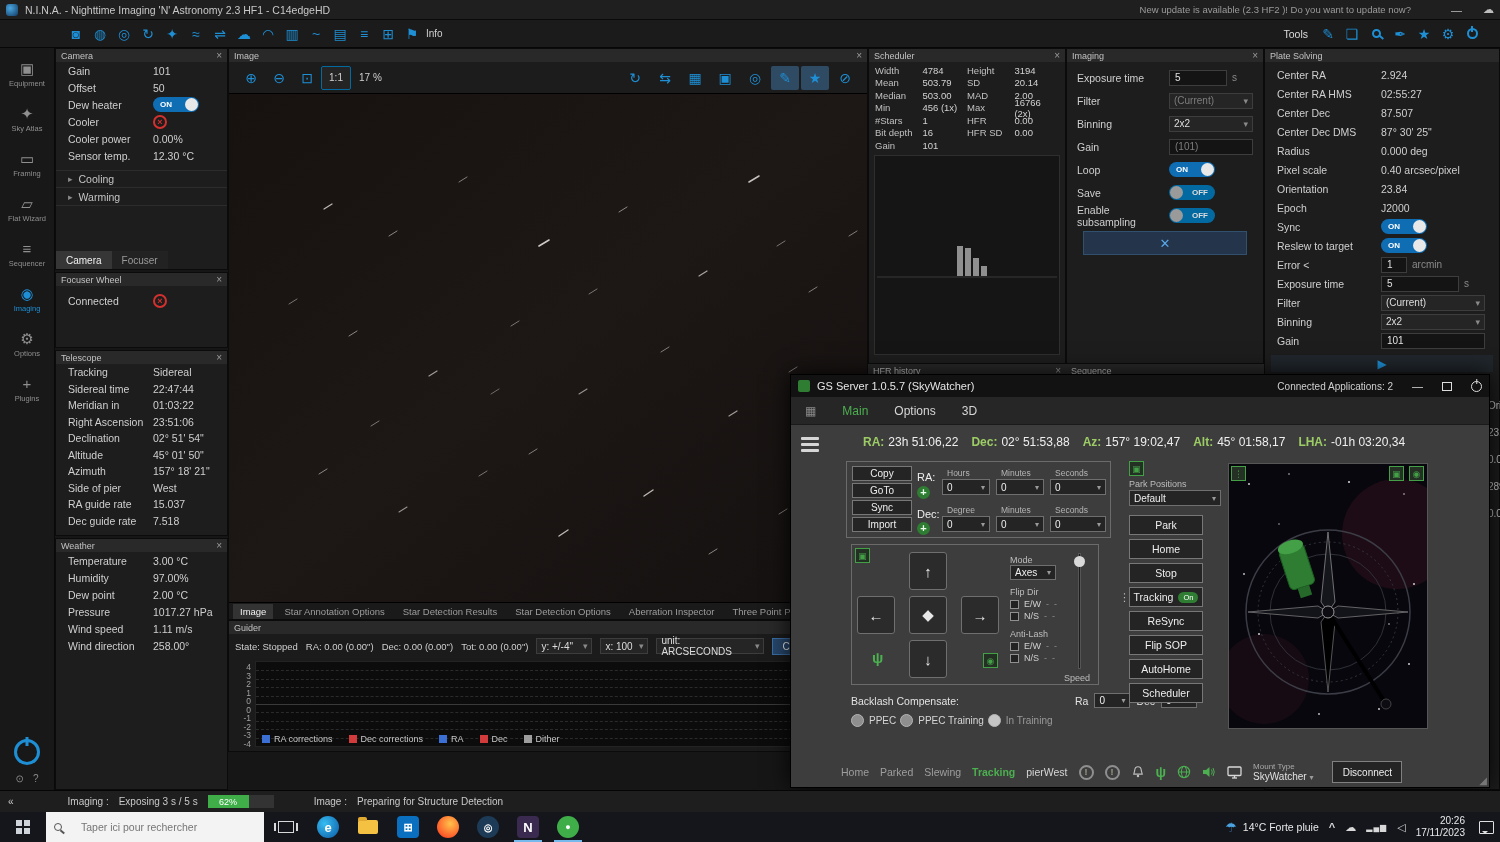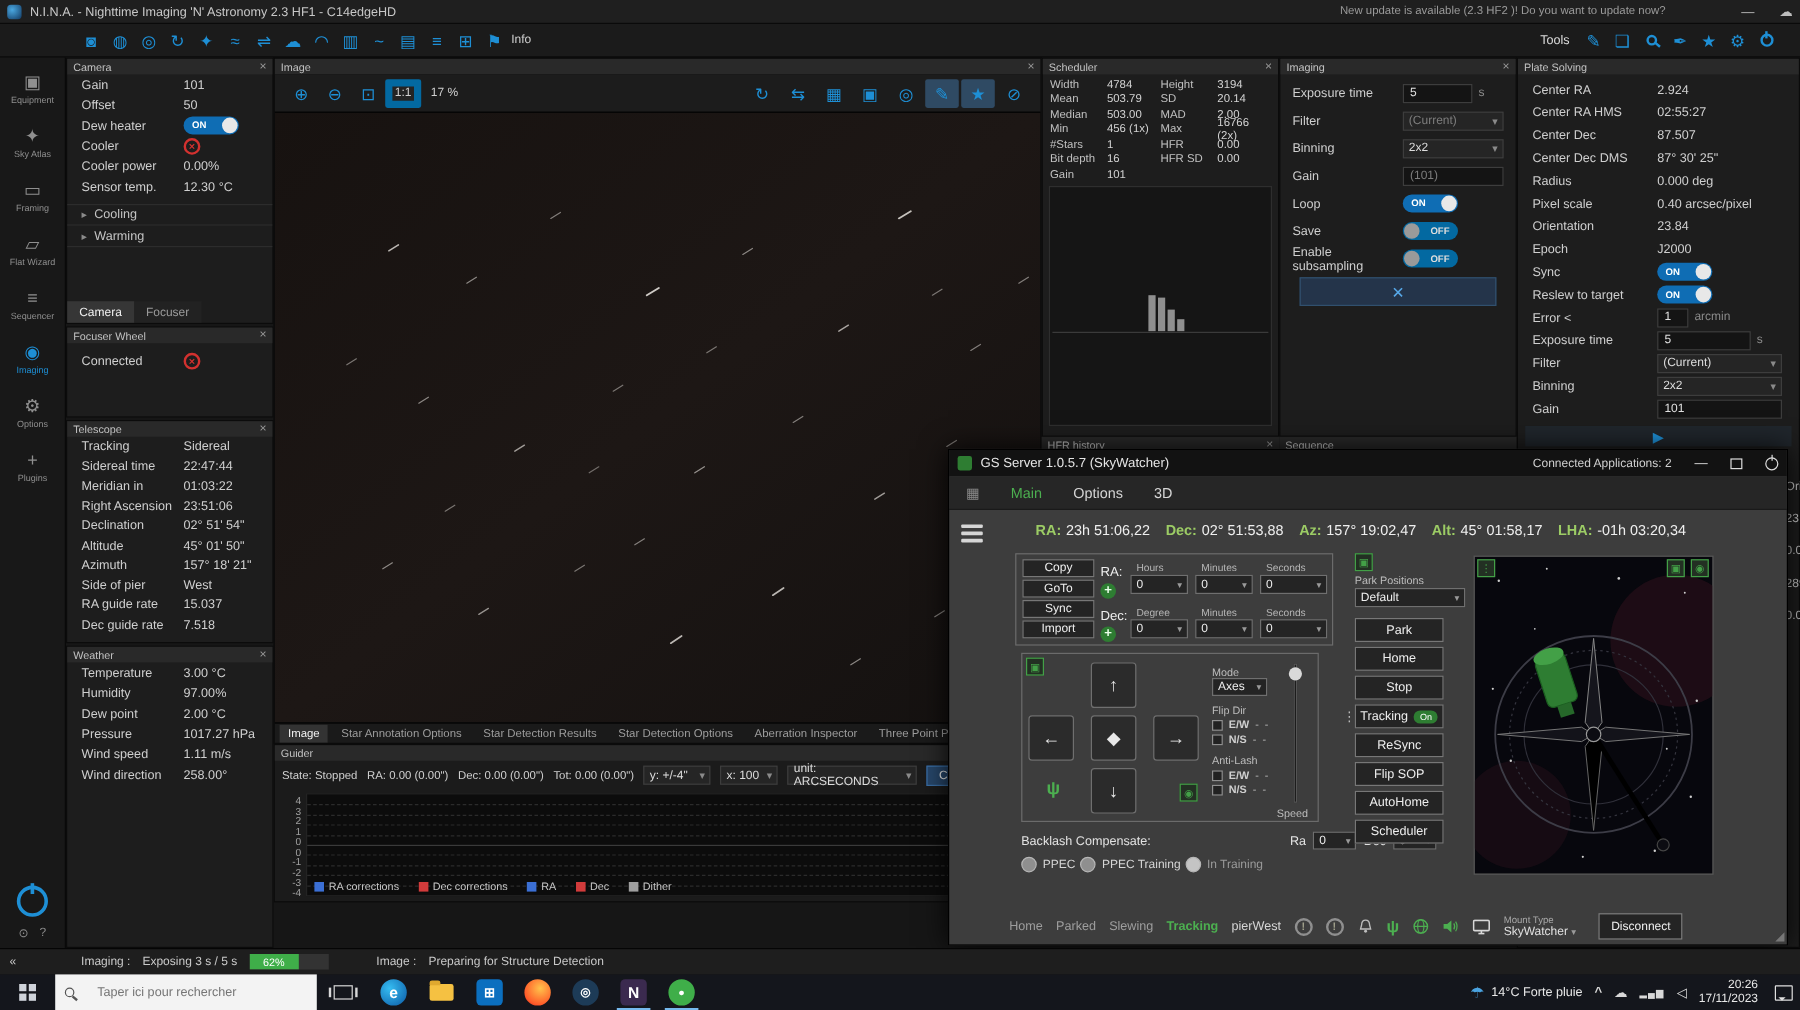--- a/index.html
+++ b/index.html
@@ -25,21 +25,21 @@
 .sel.dim{color:#7d7d7d;}
 .inp{height:16px;background:#141414;border:1px solid #3d3d3d;padding:0 5px;display:flex;align-items:center;font-size:10px;color:#e0e0e0;}
 .unit{color:#8a8a8a;font-size:10px;margin-left:5px;}
 .expander{display:flex;align-items:center;gap:6px;height:18px;padding:0 12px;border-bottom:1px solid #2c2c2c;color:#c4c4c4;font-size:10.5px;}
 .expander .tri{color:#8a8a8a;font-size:9px;}
 
 .titlebar{left:0;top:0;width:1500px;height:20px;background:#1f1f1f;border-bottom:1px solid #0a0a0a;display:flex;align-items:center;padding:0 6px;gap:7px;}
 .titlebar .appico{width:12px;height:12px;border-radius:3px;background:radial-gradient(circle at 35% 35%,#4aa7e0,#123a63);}
 .titlebar .ttl{font-size:10.5px;color:#c8c8c8;}
 .titlebar .sp{flex:1;}
-.titlebar .upd{font-size:9.5px;color:#9b9b9b;margin-right:42px;padding-left:40px;}
+.titlebar .upd{font-size:9.5px;color:#9b9b9b;margin-right:19px;padding-left:40px;}
 .titlebar .wbtn{color:#bdbdbd;font-size:11px;margin-left:14px;}
 .toolbar{left:0;top:20px;width:1500px;height:28px;background:#1b1b1b;border-bottom:1px solid #070707;display:flex;align-items:center;padding:0 16px 0 64px;}
 .tbi{width:24px;height:22px;display:flex;align-items:center;justify-content:center;font-size:14px;color:#1e8fd5;}
 .tools-lbl{font-size:10.5px;color:#dcdcdc;margin:0 8px 0 0;}
 .tb-right{margin-left:auto;display:flex;align-items:center;}
 .info-lbl{font-size:10px;color:#cfcfcf;margin-left:2px;}
 .mag{width:9px;height:9px;border:2px solid #1e8fd5;border-radius:50%;position:relative;display:inline-block;}
 .mag i{position:absolute;width:6px;height:2px;background:#1e8fd5;right:-5px;bottom:-2px;transform:rotate(40deg);}
 .pwr{width:11px;height:11px;border:2px solid #1e8fd5;border-radius:50%;position:relative;display:inline-block;}
 .pwr i{position:absolute;left:50%;top:-4px;width:2px;height:6px;background:#1e8fd5;transform:translateX(-50%);}
@@ -56,21 +56,21 @@
 
 .leftcol{left:55px;top:48px;width:173px;height:742px;background:#161616;}
 .lpanel{position:absolute;left:0;width:173px;background:#1d1d1d;border:1px solid #0b0b0b;}
 .ctabs{position:absolute;bottom:0;left:0;display:flex;height:18px;}
 .ctab{padding:0 10px;display:flex;align-items:center;font-size:10px;color:#9a9a9a;background:#222;}
 .ctab.active{background:#363636;color:#f0f0f0;}
 
 .imgpanel{left:228px;top:48px;width:640px;height:572px;background:#101010;border:1px solid #0b0b0b;}
 .imtoolbar{display:flex;align-items:center;height:32px;padding:0 8px;background:#1c1c1c;border-bottom:1px solid #000;}
 .imtool{width:28px;height:24px;display:flex;align-items:center;justify-content:center;font-size:14px;color:#1e8fd5;border-radius:2px;}
-.imtool.box{border:6px solid #0369a1;background:#242424;font-size:10px;color:#d0d0d0;width:30px;}
+.imtool.box{border:1px solid #0369a1;background:#242424;font-size:10px;color:#d0d0d0;width:30px;}
 .imtool.selected{background:#2f4a63;}
 .zoomlvl{font-size:10px;color:#cfcfcf;margin-left:8px;}
 .imtabs{position:absolute;left:0;bottom:0;width:100%;height:17px;background:#1a1a1a;display:flex;align-items:center;gap:4px;padding:0 4px;border-top:1px solid #000;overflow:hidden;}
 .imtab{padding:0 7px;height:15px;display:flex;align-items:center;font-size:9.5px;color:#9d9d9d;white-space:nowrap;}
 .imtab.active{background:#333;color:#f1f1f1;}
 
 .guider{left:228px;top:620px;width:640px;height:132px;background:#1b1b1b;border:1px solid #0b0b0b;}
 .gctrl{display:flex;align-items:center;gap:8px;height:24px;padding:0 6px;font-size:9.5px;color:#cfcfcf;}
 .gplot{position:absolute;left:4px;right:4px;top:40px;bottom:4px;display:flex;}
 .yticks{width:22px;display:flex;flex-direction:column;justify-content:space-between;align-items:flex-end;padding:2px 4px 14px 0;}
@@ -117,21 +117,21 @@
 .gspair b{color:#9ccc65;font-weight:bold;margin-right:4px;}
 .gspair i{font-style:normal;color:#efefef;}
 .gsgroup{position:absolute;border:1px solid #6b6b6b;}
 .gsbtn{background:#242424;border:1px solid #777;color:#eee;font-size:10px;display:flex;align-items:center;justify-content:center;}
 .gsel{background:#242424;border:1px solid #6f6f6f;color:#eee;font-size:10px;display:flex;align-items:center;justify-content:space-between;padding:0 4px;}
 .gsel .caret{color:#9a9a9a;font-size:8px;}
 .ghdr{position:absolute;font-size:8.5px;color:#b5b5b5;}
 .plus{width:13px;height:13px;border-radius:50%;background:#2e7d32;color:#eaffea;font-size:11px;line-height:12px;text-align:center;font-weight:bold;}
 .gchip{width:15px;height:15px;border:1px solid #43a047;color:#43a047;font-size:9px;display:flex;align-items:center;justify-content:center;background:#233023;}
 .padbtn{position:absolute;width:38px;height:38px;background:#2b2b2b;border:1px solid #6f6f6f;border-radius:3px;color:#e8e8e8;font-size:15px;display:flex;align-items:center;justify-content:center;}
-.cbrow{position:absolute;display:flex;align-items:center;gap:5px;font-size:9px;color:#d0d0d0;font-weight:bold;}
+.cbrow{position:absolute;display:flex;align-items:center;gap:5px;font-size:9px;color:#d0d0d0;}
 .cb{width:9px;height:9px;border:1px solid #909090;background:#222;display:inline-block;}
 .dash{color:#8f8f8f;}
 .slider{position:absolute;width:3px;background:#1c1c1c;border:1px solid #555;}
 .knob{position:absolute;width:11px;height:11px;border-radius:50%;background:#d9d9d9;left:-5px;}
 .gslbl{position:absolute;font-size:9px;color:#bdbdbd;}
 .actbtn{position:absolute;left:338px;width:74px;height:20px;background:#242424;border:1px solid #777;color:#eee;font-size:10.5px;display:flex;align-items:center;justify-content:center;}
 .onchip{background:#2e7d32;color:#fff;font-size:7.5px;border-radius:7px;padding:1px 5px;margin-left:5px;}
 .ppec{display:flex;align-items:center;gap:5px;font-size:10px;color:#d6d6d6;}
 .pcirc{width:13px;height:13px;border-radius:50%;background:#8f8f8f;border:1px solid #b5b5b5;}
 .gstatus{position:absolute;left:50px;right:8px;top:384px;height:26px;display:flex;align-items:center;gap:11px;font-size:10.5px;color:#9e9e9e;}

